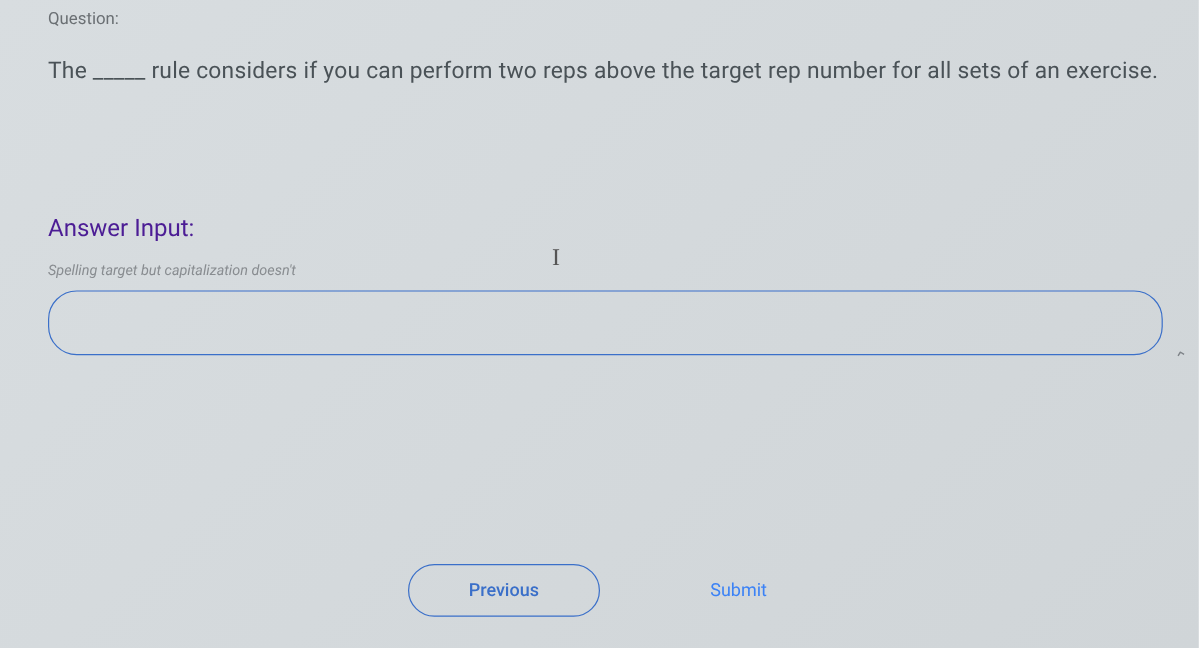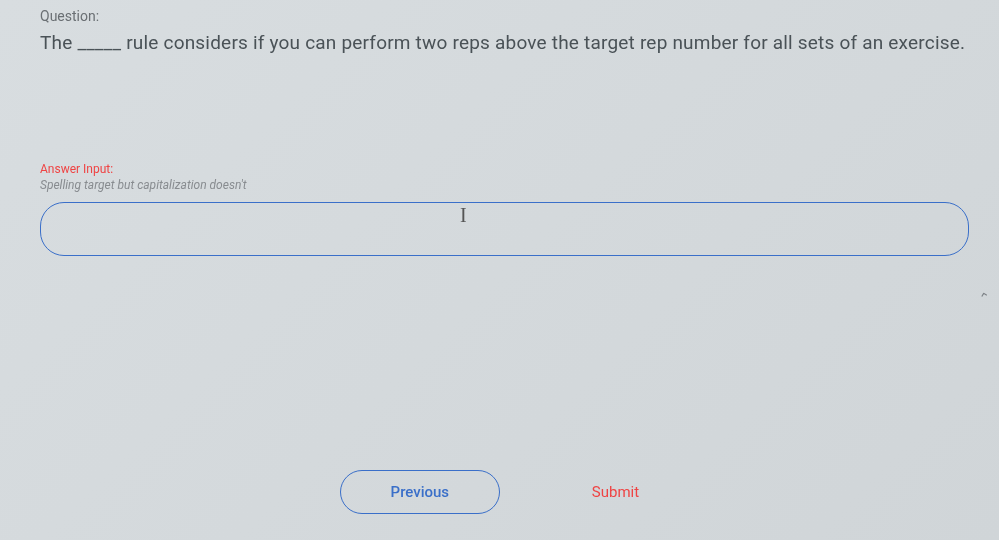--- a/index.html
+++ b/index.html
@@ -15,36 +15,36 @@
       height: 540px;
       padding: 8px 30px 20px 40px;
       color: #555;
       position: relative;
       overflow: hidden;
     }
     
     .question-label {
       font-size: 14px;
       color: #6a6f73;
-      margin-bottom: 6px;
+      margin-bottom: 22px;
     }
     
     .question-text {
       font-size: 19px;
       color: #4a5257;
       line-height: 1.35;
       font-weight: 400;
       margin-bottom: 106px;
       letter-spacing: 0.2px;
     }
     
     .answer-label {
-      font-size: 12px;
-      color: #ef4444;
-      margin-bottom: 2px;
+      font-size: 20px;
+      color: #4c1d95;
+      margin-bottom: 16px;
     }
     
     .answer-hint {
       font-size: 12px;
       color: #888c90;
       font-style: italic;
       margin-bottom: 10px;
     }
     
     .answer-input {
@@ -95,21 +95,21 @@
       width: 160px;
       height: 44px;
       border: 1.5px solid #3a6fc9;
       border-radius: 22px;
       color: #3a6fc9;
       background: transparent;
       font-weight: 500;
     }
     
     .btn-submit {
-      color: #ef4444;
+      color: #3b82f6;
       font-weight: 400;
       padding: 12px 20px;
       text-align: right;
     }
 
     .scroll-indicator {
       position: absolute;
       right: 8px;
       top: 290px;
       font-size: 14px;

